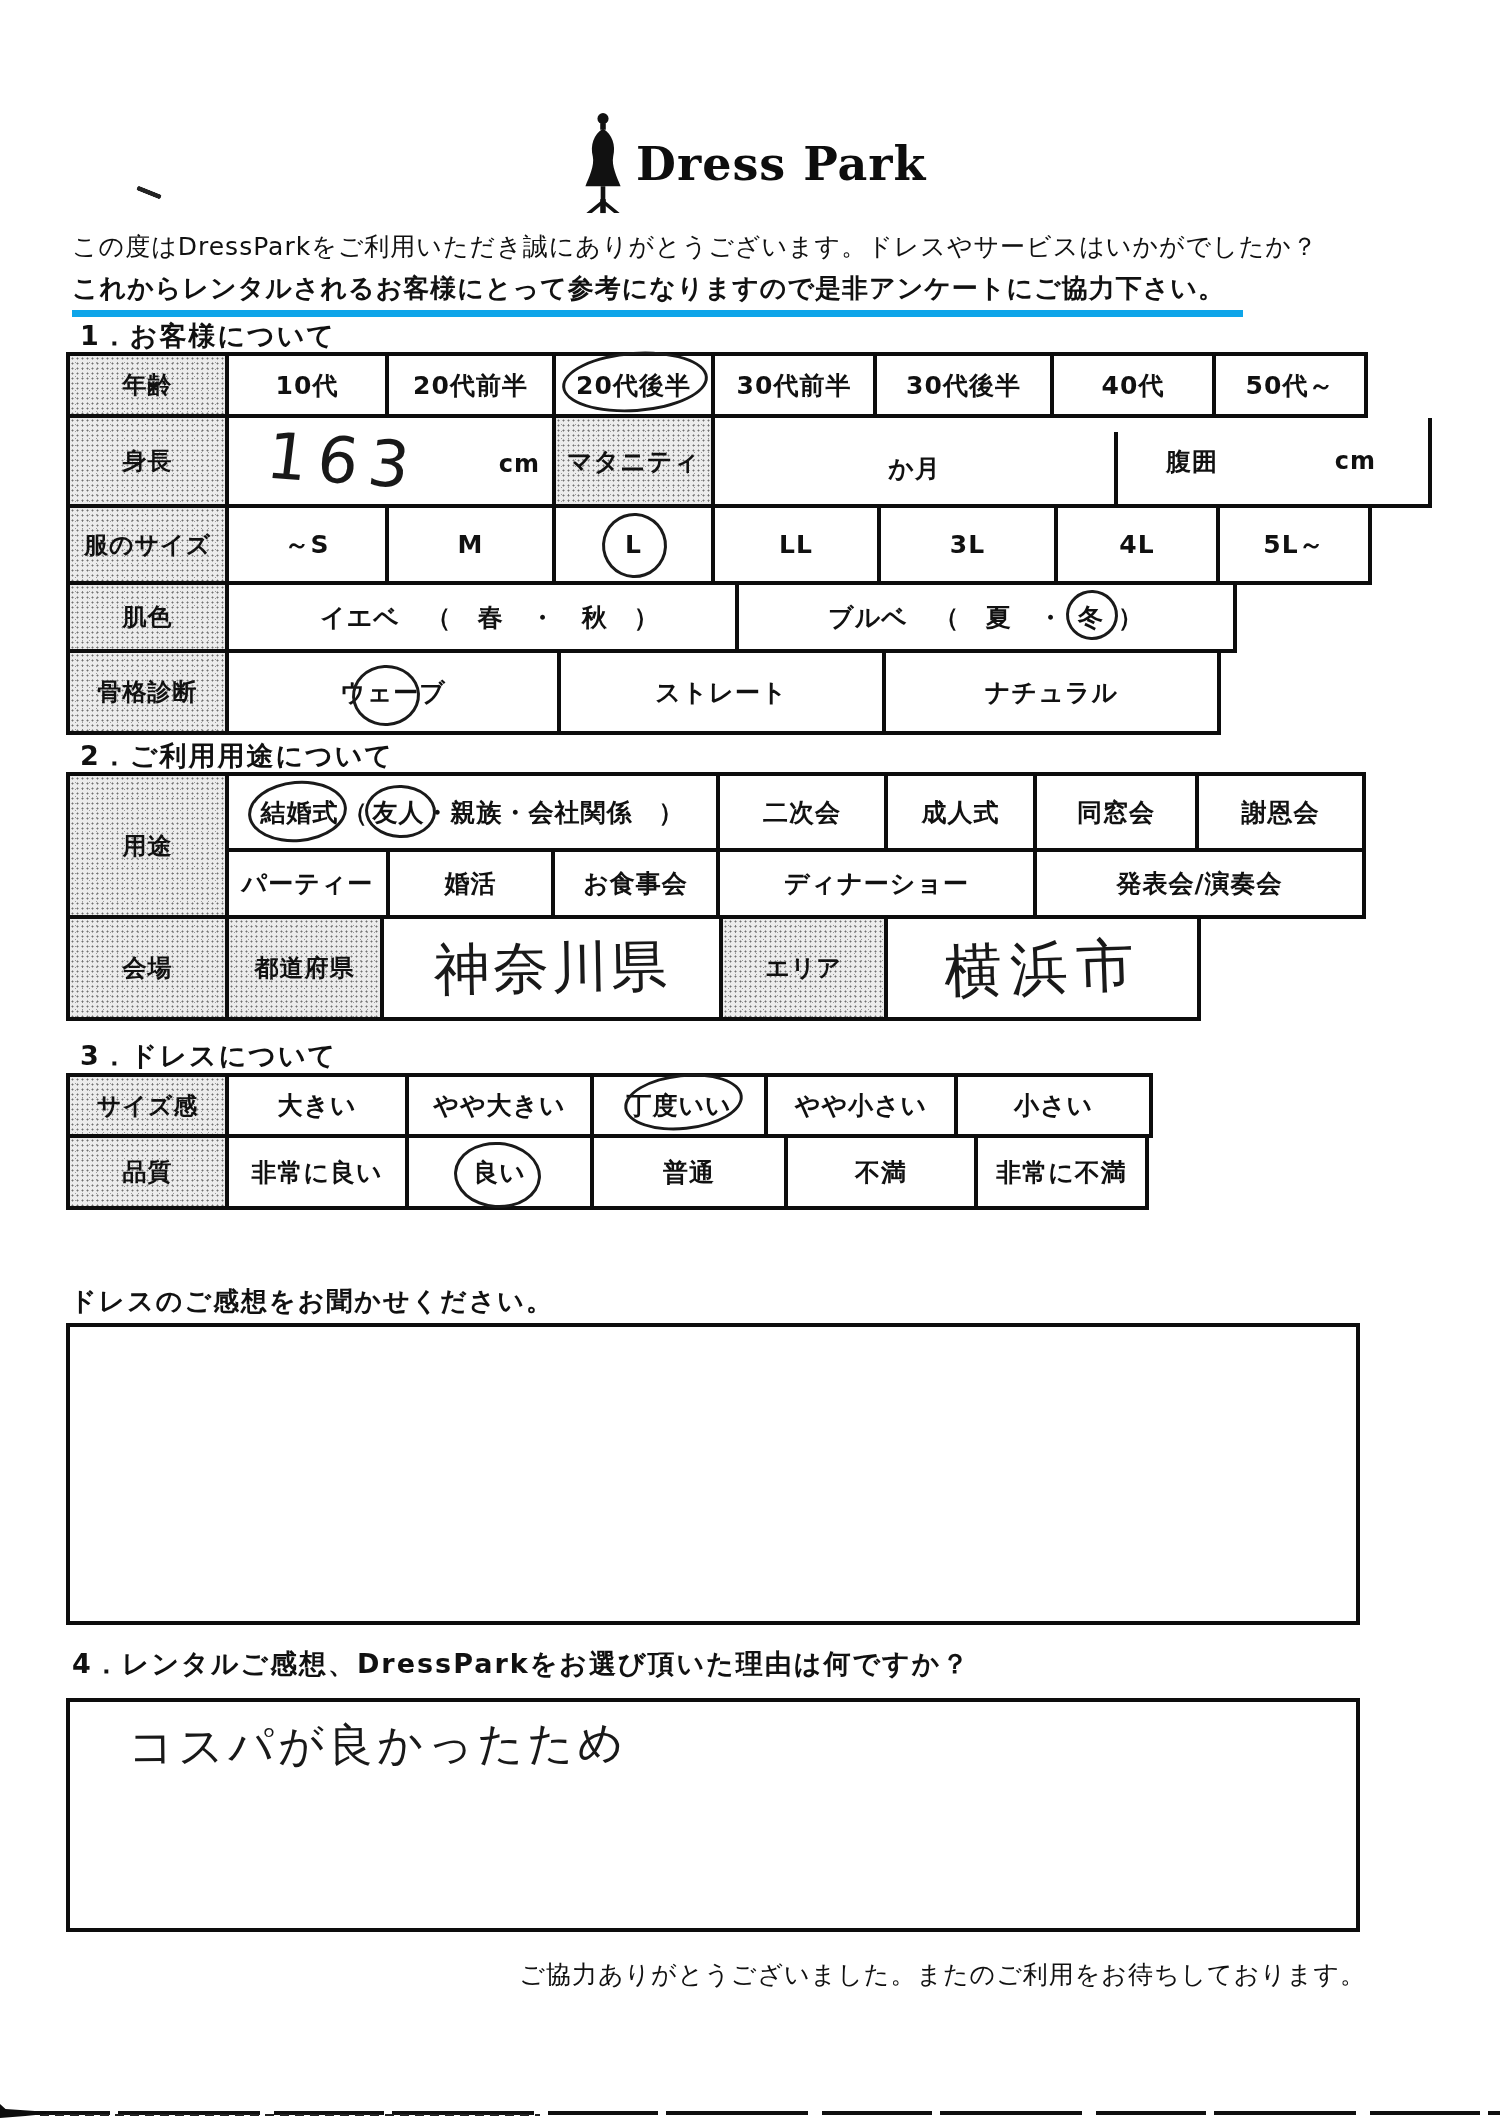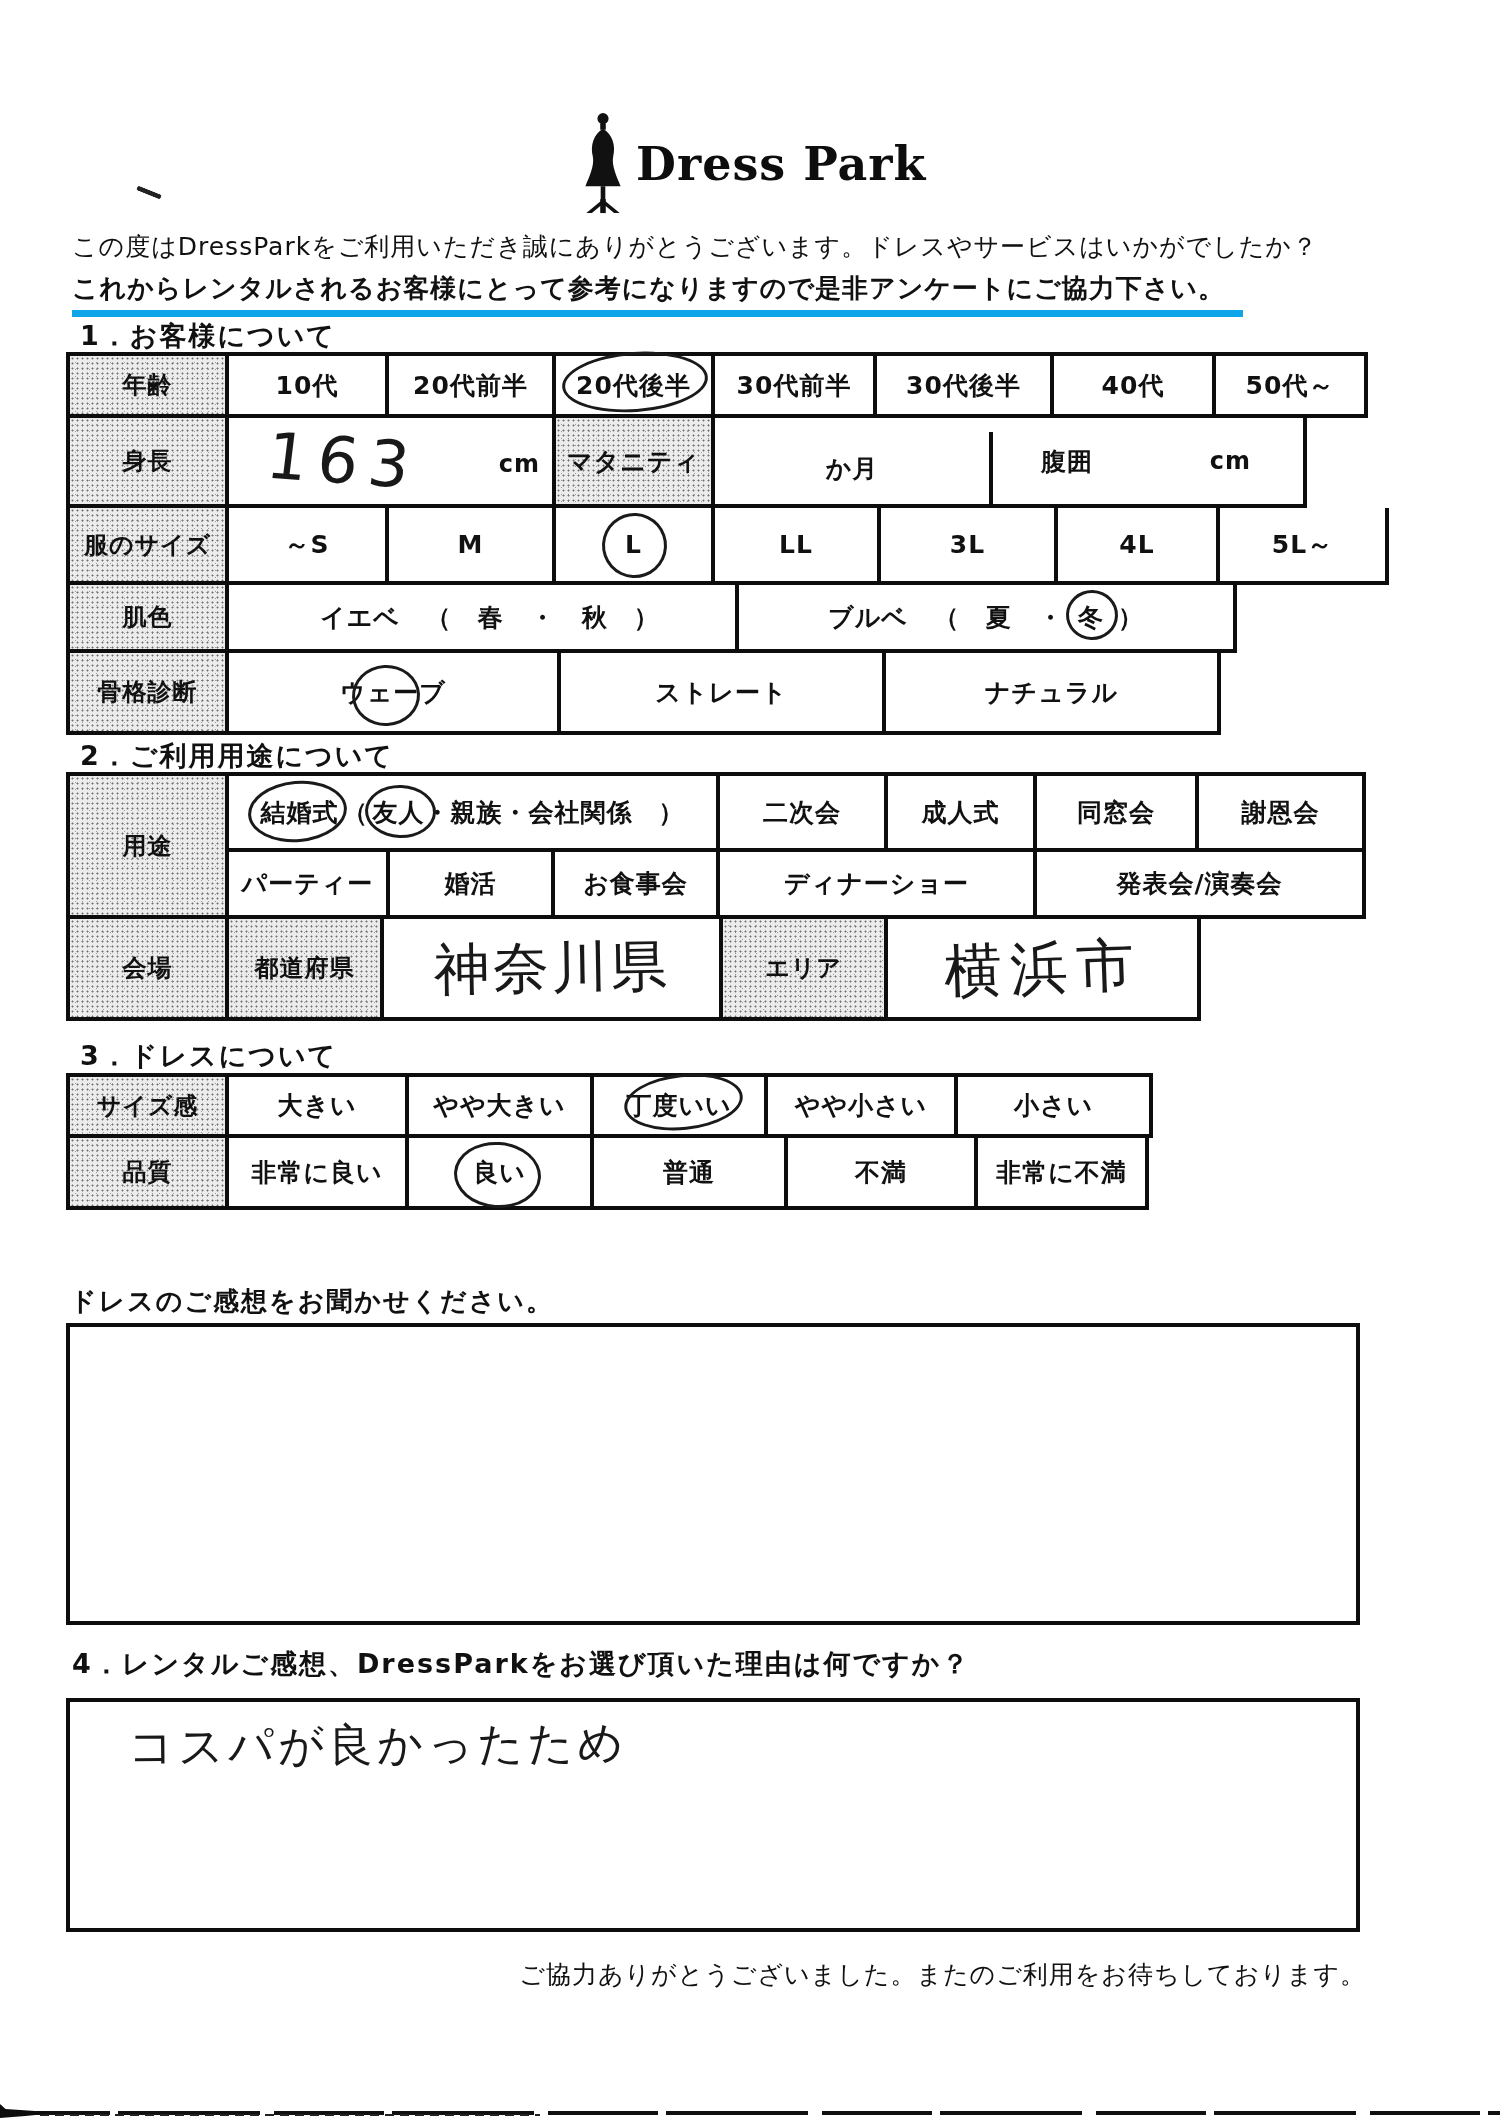--- a/index.html
+++ b/index.html
@@ -121,21 +121,21 @@
 
     <div class="trow" style="height:86px;">
       <div class="cell head shade" style="width:159px;">身長</div>
       <div class="cell hcellA" style="width:327px;">
         <span class="hw hw-height">163</span>
         <span class="unit">cm</span>
       </div>
       <div class="cell shade" style="width:159px;">
           <span>マタニティ</span>
         </div>
-      <div class="cell" style="width:278px;margin-top:14px;">
+      <div class="cell" style="width:403px;margin-top:14px;">
           <span>か月</span>
         </div>
       <div class="cell hcellD" style="width:310px;">
         <span>腹囲</span>
         <span class="unit">cm</span>
       </div>
     </div>
 
     <div class="trow" style="height:73px;">
       <div class="cell head shade" style="width:159px;">服のサイズ</div>
@@ -150,21 +150,21 @@
       </div>
       <div class="cell" style="width:166px;">
           <span>LL</span>
         </div>
       <div class="cell" style="width:177px;">
           <span>3L</span>
         </div>
       <div class="cell" style="width:162px;">
           <span>4L</span>
         </div>
-      <div class="cell" style="width:165px;">
+      <div class="cell" style="width:148px;">
           <span>5L～</span>
         </div>
     </div>
 
     <div class="trow" style="height:64px;">
       <div class="cell head shade" style="width:159px;">肌色</div>
       <div class="cell" style="width:494px;margin-left:16px;">
           <span>イエベ　（　春　・　秋　）</span>
         </div>
       <div class="cell" style="width:494px;">

